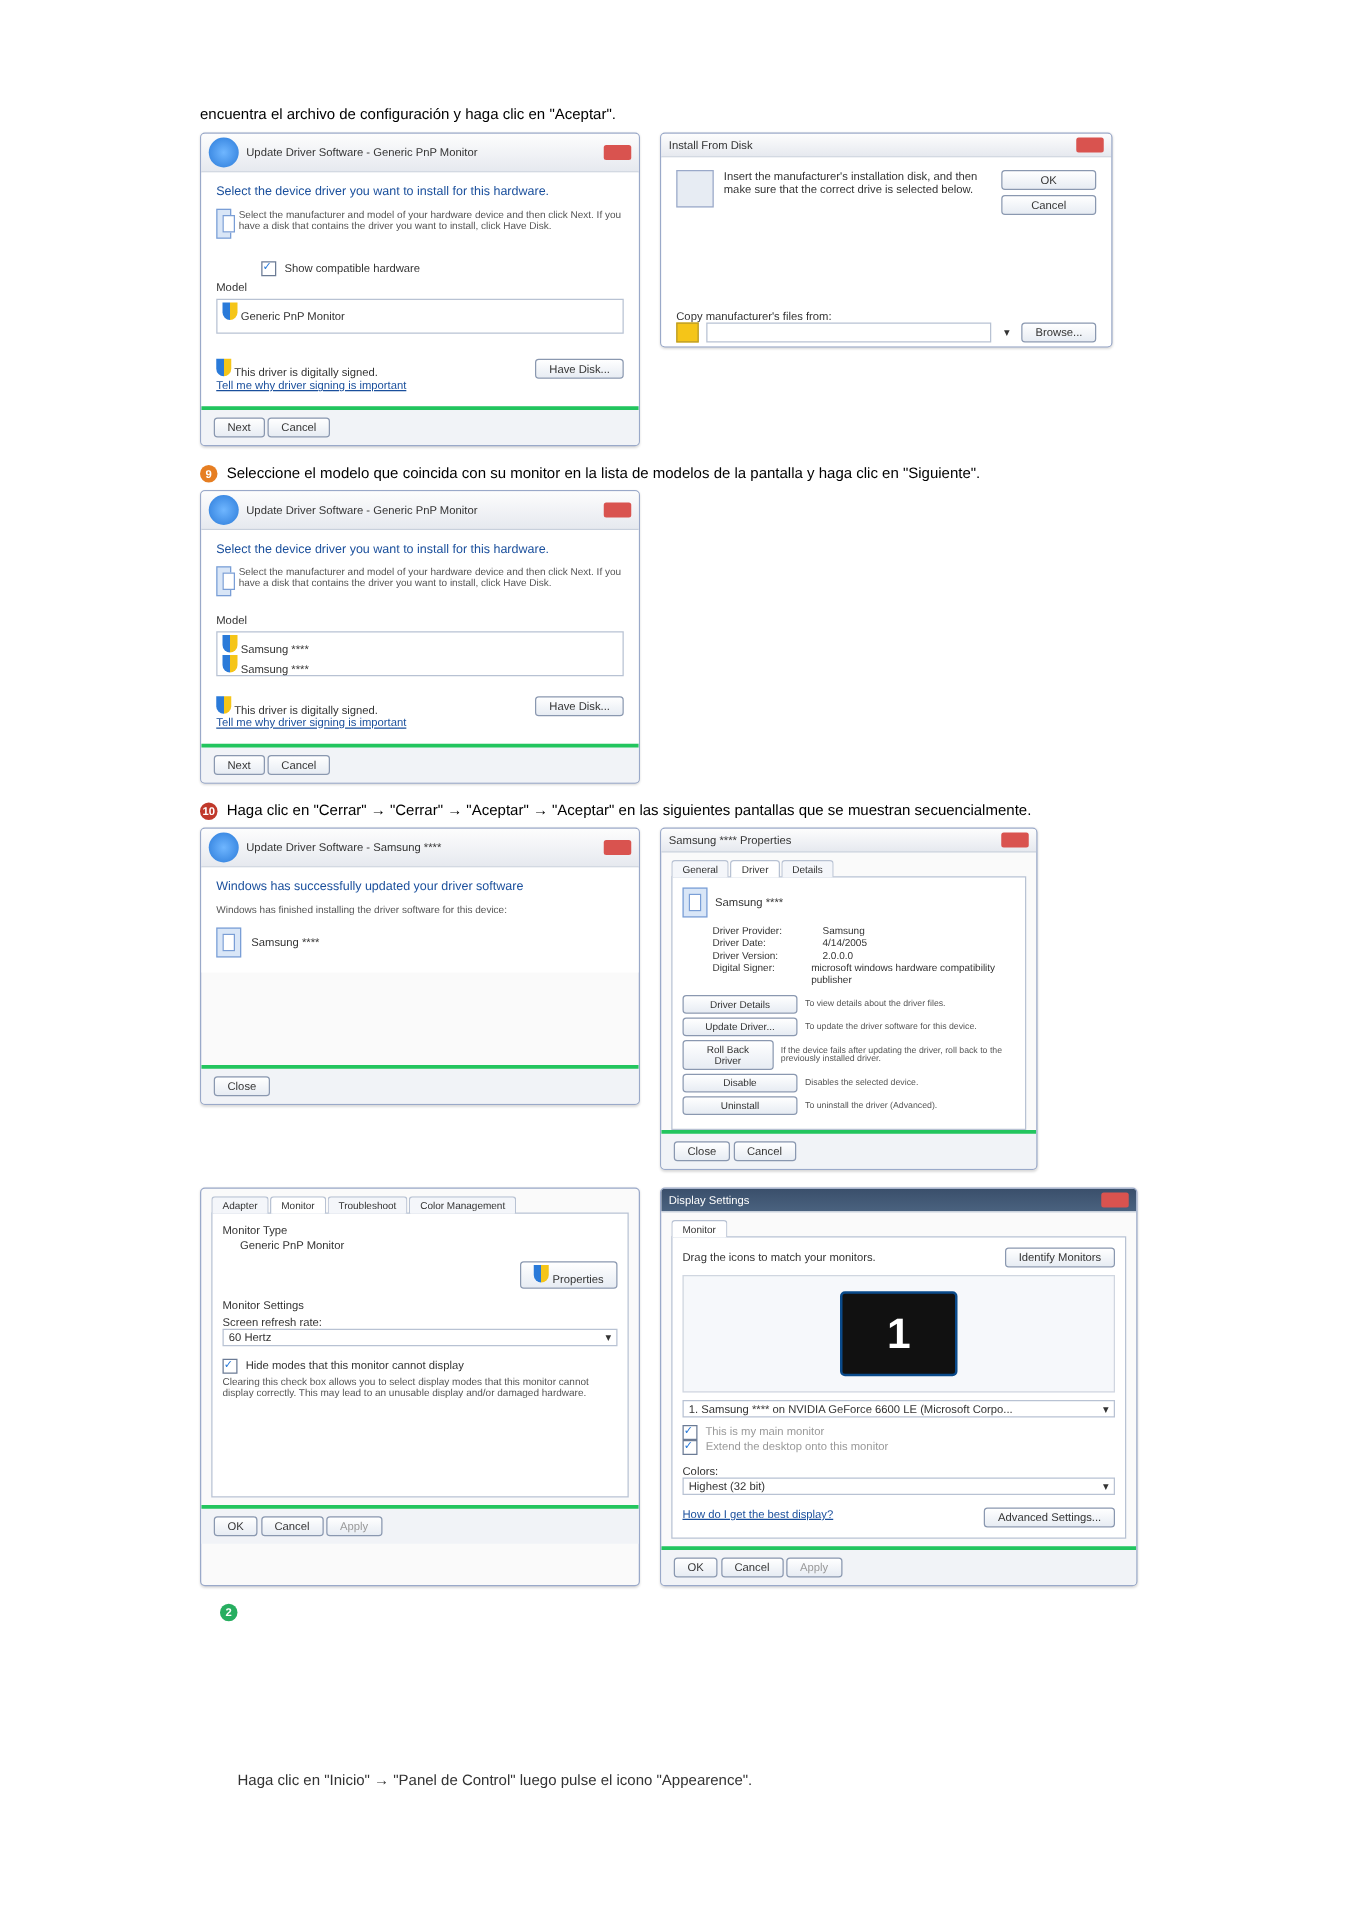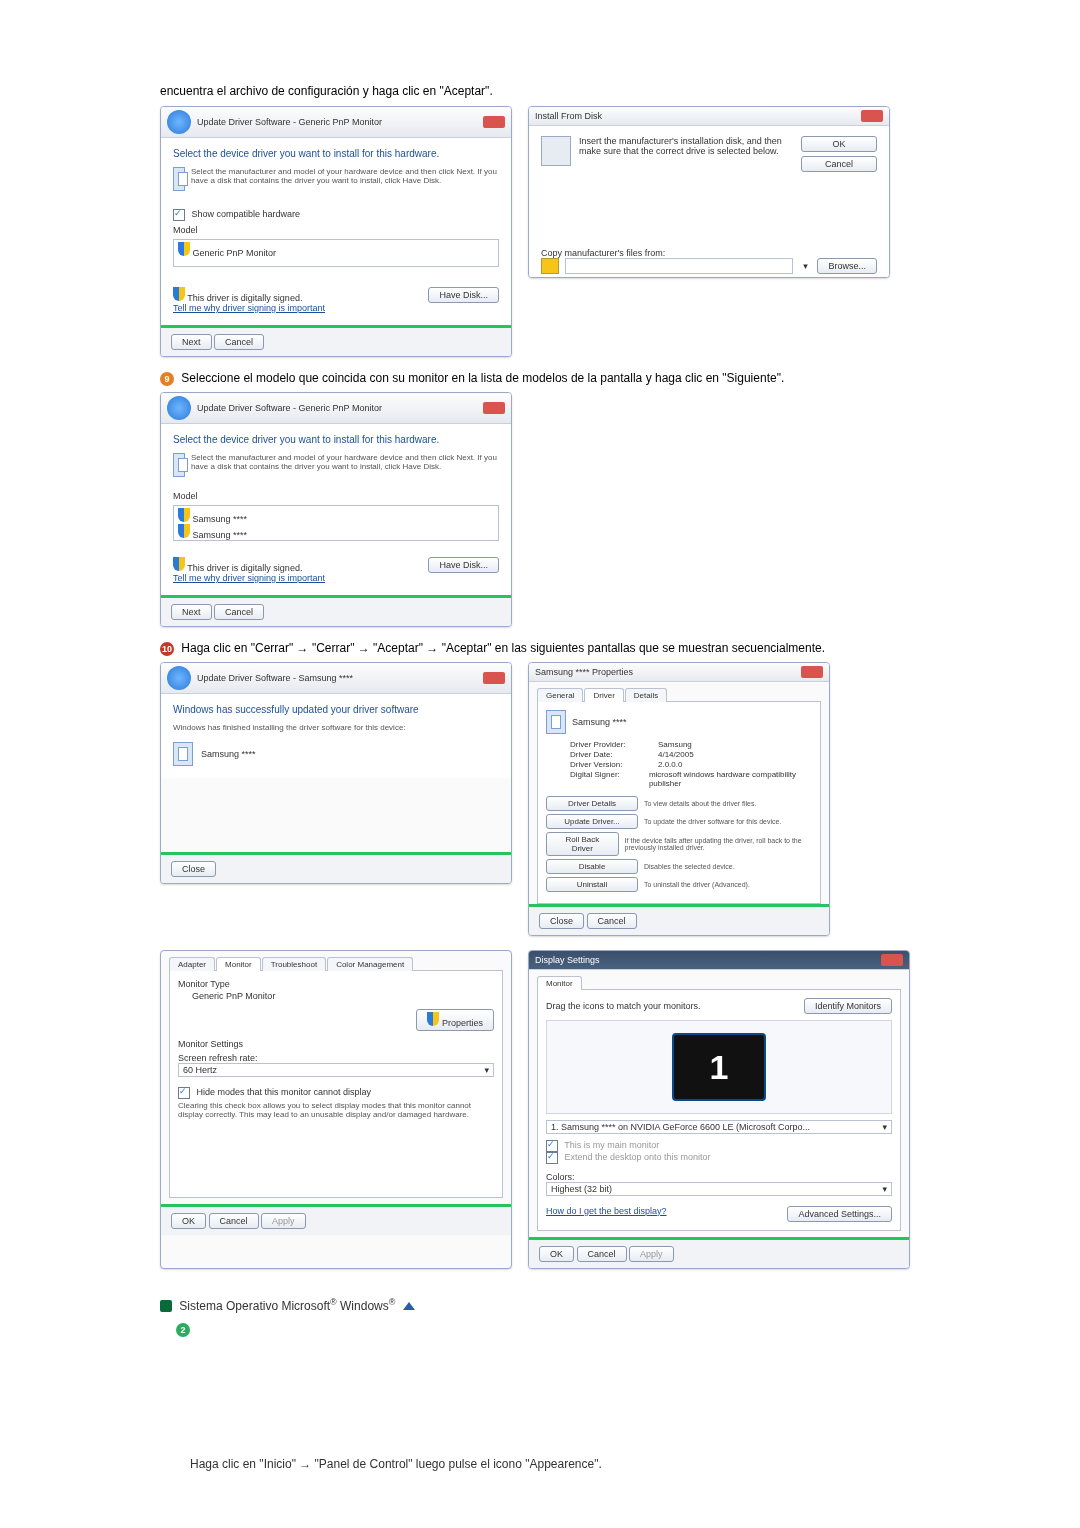--- a/index.html
+++ b/index.html
@@ -177,21 +177,21 @@
           <span>Update Driver Software - Generic PnP Monitor</span>
         </span>
         <span class="x"></span>
       </div>
       <div class="content">
         <div class="blue-head">Select the device driver you want to install for this hardware.</div>
         <div style="display:flex;gap:6px;">
           <span class="info-icon"></span>
           <span class="gray-sub">Select the manufacturer and model of your hardware device and then click Next. If you have a disk that contains the driver you want to install, click Have Disk.</span>
         </div>
-        <div style="margin-top:18px;">
+        <div style="margin-top:18px;margin-left:36px;">
           <span class="checkbox checked"></span>
           <span>Show compatible hardware</span>
         </div>
         <div style="margin-top:4px;">Model</div>
         <div class="list-box" style="height:22px;">
           <span class="shield"></span>
           <span>Generic PnP Monitor</span>
         </div>
         <div style="margin-top:20px;display:flex;justify-content:space-between;align-items:flex-start;">
           <div>
@@ -448,25 +448,20 @@
         </div>
       </div>
       <div class="btn-row">
         <span class="btn">OK</span>
         <span class="btn">Cancel</span>
         <span class="btn" style="color:#999;">Apply</span>
       </div>
     </div>
   </div>
 
-  <div class="os-line">
-    <span class="arrow-icon"></span>
-    <span>Sistema Operativo Microsoft</span><sup>®</sup> <span>Windows</span><sup>®</sup>
-    <span class="arrow-up"></span>
-  </div>
 
   <div class="sub-steps">
     <div class="step-row">
       <span class="step-num step-2">2</span>
     </div>
   </div>
 
   <div class="bottom-note">Haga clic en "Inicio" → "Panel de Control" luego pulse el icono "Appearence".</div>
 
 </div>

